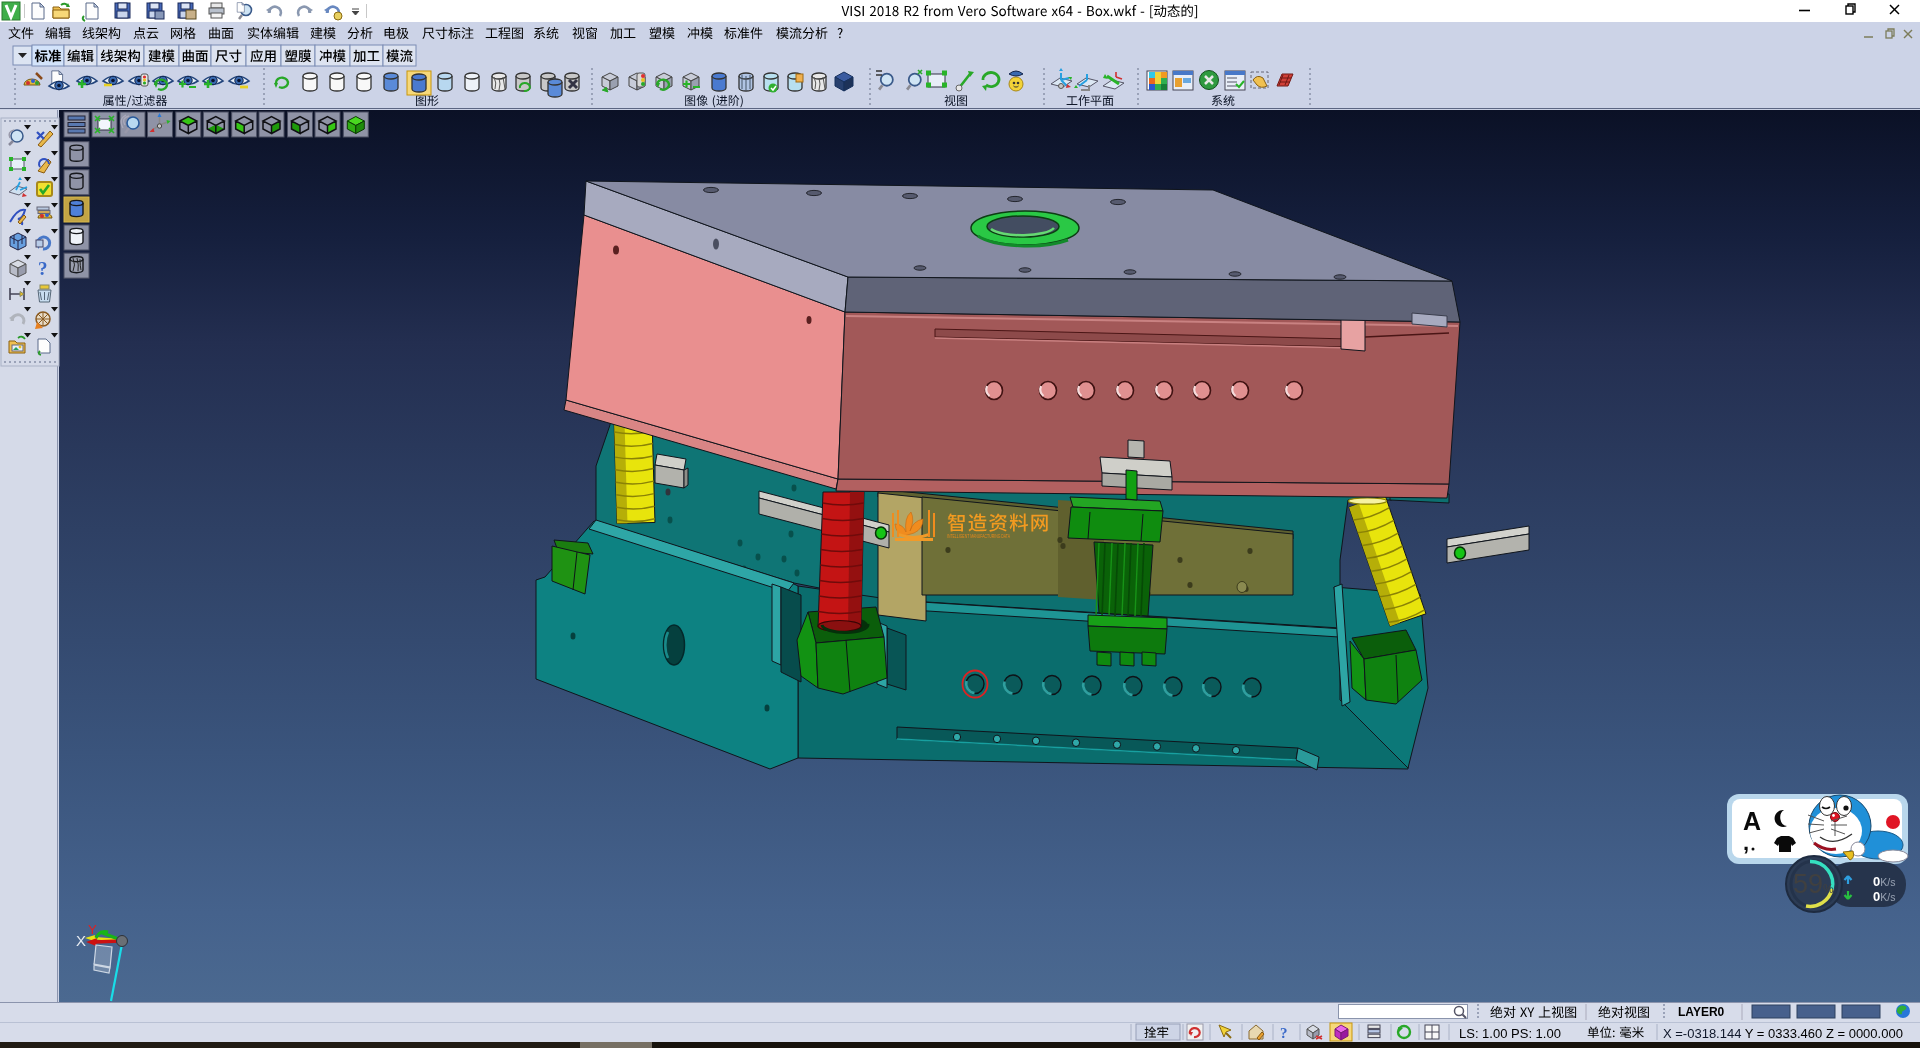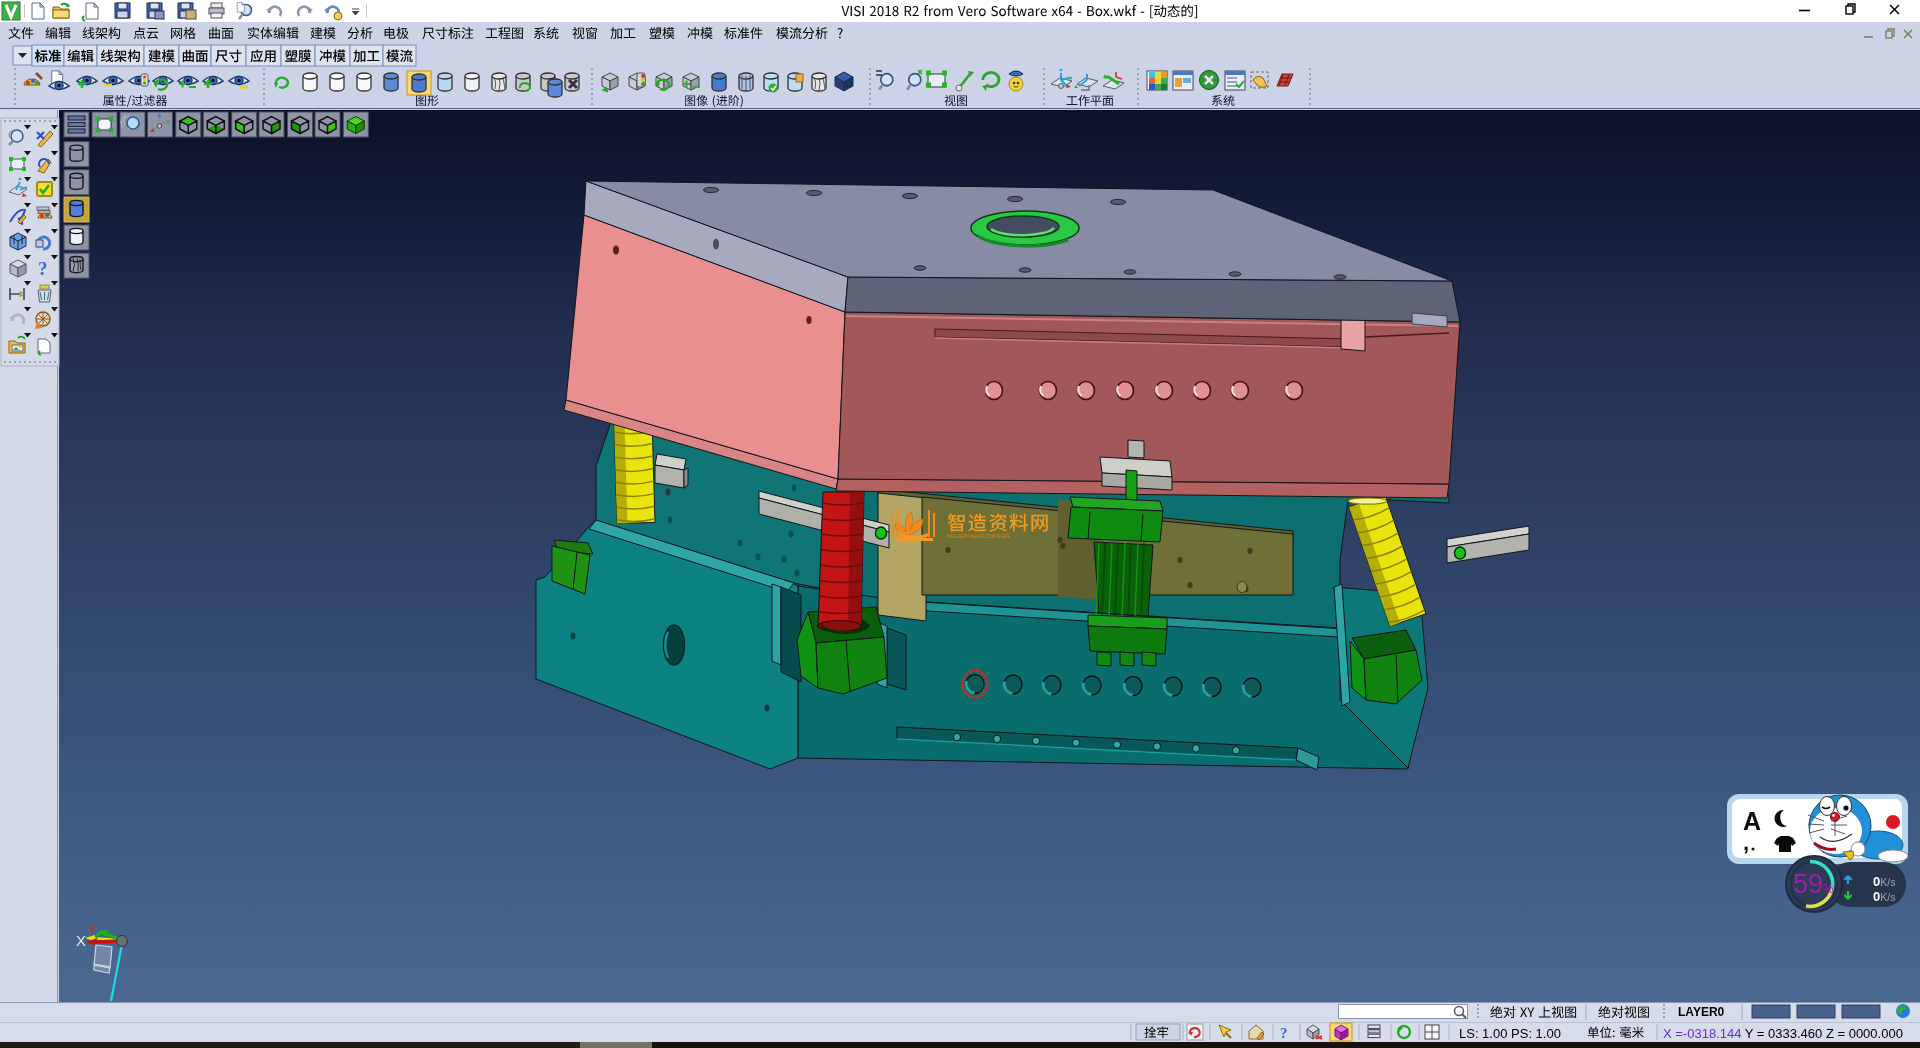--- a/index.html
+++ b/index.html
@@ -24,22 +24,22 @@
 <div class="abs" id="dock"></div>
 <div class="abs" id="canvas"></div>
 <div class="abs" id="status1"></div>
 <div class="abs" id="status2"></div>
 <div class="abs" id="taskbar"></div>
 <div class="abs" style="left:580px;top:1042px;width:72px;height:6px;background:#766f63;z-index:2"></div>
 <div class="abs" style="left:652px;top:1042px;width:1268px;height:6px;background:#17130c;z-index:2"></div>
 <div class="t" style="left:1338px;top:1004px;width:130px;height:15px;background:#fff;border:1px solid #8a94ac;z-index:3"></div>
 <div class="t" style="left:1678px;top:1005px;font-weight:bold;font-size:12px">LAYER0</div>
 <div class="t" style="left:1459px;top:1026px">LS: 1.00 PS: 1.00</div>
-<div class="t" style="left:1663px;top:1026px"><span style="color:#6d28d9">X =-0318.144 </span>Y = 0333.460 Z = 0000.000</div>
-<div class="t" style="left:1793px;top:869px;font-size:27px;color:#a21caf;font-weight:400">59<span style="font-size:12px">%</span></div>
+<div class="t" style="left:1663px;top:1026px"><span style="color:#0f172a">X =-0318.144 </span>Y = 0333.460 Z = 0000.000</div>
+<div class="t" style="left:1793px;top:869px;font-size:27px;color:#404040;font-weight:400">59<span style="font-size:12px">%</span></div>
 <div class="t" style="left:1873px;top:874px;font-size:13px;font-weight:bold;color:#fff">0<span style="font-weight:400;font-size:10.5px;color:#98a2b2">K/s</span></div>
 <div class="t" style="left:1873px;top:889px;font-size:13px;font-weight:bold;color:#fff">0<span style="font-weight:400;font-size:10.5px;color:#98a2b2">K/s</span></div>
 <svg id="uisvg" class="abs" width="1920" height="1048" viewBox="0 0 1920 1048">
     <path fill="#000" d="M844.7 16.0H846.1L849.3 6.1H848.0L846.4 11.5C846.1 12.6 845.8 13.6 845.5 14.7H845.4C845.0 13.6 844.8 12.6 844.4 11.5L842.8 6.1H841.5Z M850.6 16.0H851.9V6.1H850.6Z M857.3 16.2C859.4 16.2 860.7 14.9 860.7 13.4C860.7 11.9 859.8 11.2 858.7 10.7L857.3 10.1C856.5 9.8 855.6 9.4 855.6 8.5C855.6 7.6 856.3 7.0 857.5 7.0C858.4 7.0 859.1 7.4 859.7 7.9L860.4 7.1C859.7 6.4 858.6 5.9 857.5 5.9C855.7 5.9 854.3 7.0 854.3 8.5C854.3 10.0 855.4 10.7 856.4 11.1L857.8 11.7C858.7 12.1 859.4 12.4 859.4 13.5C859.4 14.4 858.7 15.1 857.4 15.1C856.3 15.1 855.3 14.6 854.6 13.9L853.9 14.7C854.7 15.6 855.9 16.2 857.3 16.2Z M862.6 16.0H863.9V6.1H862.6Z M869.9 16.0H876.1V14.9H873.4C872.9 14.9 872.3 15.0 871.7 15.0C874.1 12.8 875.6 10.8 875.6 8.8C875.6 7.1 874.5 5.9 872.7 5.9C871.5 5.9 870.6 6.5 869.8 7.4L870.5 8.1C871.1 7.4 871.8 6.9 872.6 6.9C873.8 6.9 874.4 7.8 874.4 8.9C874.4 10.6 873.0 12.6 869.9 15.3Z M880.5 16.2C882.4 16.2 883.6 14.5 883.6 11.0C883.6 7.6 882.4 5.9 880.5 5.9C878.6 5.9 877.5 7.6 877.5 11.0C877.5 14.5 878.6 16.2 880.5 16.2ZM880.5 15.2C879.4 15.2 878.6 13.9 878.6 11.0C878.6 8.1 879.4 6.9 880.5 6.9C881.7 6.9 882.4 8.1 882.4 11.0C882.4 13.9 881.7 15.2 880.5 15.2Z M885.5 16.0H890.9V15.0H888.9V6.1H888.0C887.4 6.4 886.8 6.6 885.9 6.8V7.6H887.7V15.0H885.5Z M895.5 16.2C897.4 16.2 898.6 15.1 898.6 13.6C898.6 12.3 897.8 11.5 897.0 11.0V11.0C897.6 10.5 898.3 9.6 898.3 8.6C898.3 7.0 897.3 6.0 895.6 6.0C894.0 6.0 892.9 7.0 892.9 8.5C892.9 9.5 893.5 10.2 894.2 10.7V10.8C893.3 11.3 892.4 12.2 892.4 13.5C892.4 15.1 893.7 16.2 895.5 16.2ZM896.2 10.6C895.0 10.2 894.0 9.6 894.0 8.5C894.0 7.5 894.6 6.9 895.6 6.9C896.6 6.9 897.2 7.6 897.2 8.6C897.2 9.4 896.9 10.0 896.2 10.6ZM895.6 15.3C894.4 15.3 893.5 14.5 893.5 13.4C893.5 12.5 894.0 11.7 894.8 11.2C896.2 11.8 897.5 12.2 897.5 13.6C897.5 14.6 896.7 15.3 895.6 15.3Z M905.9 10.8V7.1H907.6C909.1 7.1 910.0 7.6 910.0 8.9C910.0 10.2 909.1 10.8 907.6 10.8ZM910.1 16.0H911.5L909.0 11.7C910.3 11.3 911.2 10.4 911.2 8.9C911.2 6.8 909.8 6.1 907.8 6.1H904.7V16.0H905.9V11.8H907.7Z M912.5 16.0H918.7V14.9H916.0C915.5 14.9 914.8 15.0 914.3 15.0C916.7 12.8 918.2 10.8 918.2 8.8C918.2 7.1 917.1 5.9 915.3 5.9C914.1 5.9 913.2 6.5 912.4 7.4L913.1 8.1C913.7 7.4 914.4 6.9 915.2 6.9C916.4 6.9 917.0 7.8 917.0 8.9C917.0 10.6 915.6 12.6 912.5 15.3Z M923.9 9.7H924.9V16.0H926.1V9.7H927.6V8.7H926.1V7.5C926.1 6.6 926.4 6.1 927.1 6.1C927.4 6.1 927.7 6.1 928.0 6.3L928.2 5.3C927.9 5.2 927.5 5.1 927.0 5.1C925.5 5.1 924.9 6.0 924.9 7.5V8.7L923.9 8.7Z M929.1 16.0H930.3V11.3C930.8 10.0 931.5 9.6 932.1 9.6C932.4 9.6 932.6 9.6 932.8 9.7L933.1 8.6C932.8 8.5 932.6 8.5 932.3 8.5C931.5 8.5 930.7 9.1 930.2 10.0H930.2L930.1 8.7H929.1Z M937.1 16.2C938.9 16.2 940.5 14.8 940.5 12.3C940.5 9.9 938.9 8.5 937.1 8.5C935.3 8.5 933.7 9.9 933.7 12.3C933.7 14.8 935.3 16.2 937.1 16.2ZM937.1 15.1C935.9 15.1 935.0 14.0 935.0 12.3C935.0 10.7 935.9 9.5 937.1 9.5C938.4 9.5 939.3 10.7 939.3 12.3C939.3 14.0 938.4 15.1 937.1 15.1Z M942.5 16.0H943.7V10.7C944.4 9.9 945.0 9.6 945.5 9.6C946.5 9.6 946.9 10.1 946.9 11.5V16.0H948.1V10.7C948.8 9.9 949.4 9.6 950.0 9.6C950.9 9.6 951.4 10.1 951.4 11.5V16.0H952.6V11.4C952.6 9.5 951.9 8.5 950.4 8.5C949.5 8.5 948.7 9.1 947.9 9.9C947.6 9.0 947.0 8.5 945.9 8.5C945.0 8.5 944.3 9.0 943.6 9.7H943.6L943.5 8.7H942.5Z M961.0 16.0H962.4L965.5 6.1H964.3L962.7 11.5C962.3 12.6 962.1 13.6 961.7 14.7H961.7C961.3 13.6 961.0 12.6 960.7 11.5L959.1 6.1H957.8Z M969.8 16.2C970.7 16.2 971.5 15.9 972.2 15.4L971.7 14.6C971.2 15.0 970.6 15.2 969.9 15.2C968.5 15.2 967.5 14.2 967.5 12.6H972.4C972.4 12.4 972.5 12.2 972.5 11.9C972.5 9.8 971.4 8.5 969.5 8.5C967.8 8.5 966.2 10.0 966.2 12.3C966.2 14.8 967.8 16.2 969.8 16.2ZM967.4 11.7C967.6 10.3 968.5 9.5 969.6 9.5C970.7 9.5 971.4 10.3 971.4 11.7Z M974.3 16.0H975.5V11.3C976.0 10.0 976.7 9.6 977.3 9.6C977.7 9.6 977.8 9.6 978.1 9.7L978.3 8.6C978.1 8.5 977.8 8.5 977.5 8.5C976.7 8.5 975.9 9.1 975.4 10.0H975.4L975.3 8.7H974.3Z M982.3 16.2C984.1 16.2 985.7 14.8 985.7 12.3C985.7 9.9 984.1 8.5 982.3 8.5C980.6 8.5 979.0 9.9 979.0 12.3C979.0 14.8 980.6 16.2 982.3 16.2ZM982.3 15.1C981.1 15.1 980.2 14.0 980.2 12.3C980.2 10.7 981.1 9.5 982.3 9.5C983.6 9.5 984.5 10.7 984.5 12.3C984.5 14.0 983.6 15.1 982.3 15.1Z M994.6 16.2C996.7 16.2 998.0 14.9 998.0 13.4C998.0 11.9 997.1 11.2 995.9 10.7L994.5 10.1C993.7 9.8 992.9 9.4 992.9 8.5C992.9 7.6 993.6 7.0 994.7 7.0C995.6 7.0 996.4 7.4 997.0 7.9L997.6 7.1C996.9 6.4 995.9 5.9 994.7 5.9C992.9 5.9 991.6 7.0 991.6 8.5C991.6 10.0 992.7 10.7 993.6 11.1L995.0 11.7C996.0 12.1 996.7 12.4 996.7 13.5C996.7 14.4 995.9 15.1 994.6 15.1C993.6 15.1 992.6 14.6 991.9 13.9L991.1 14.7C992.0 15.6 993.2 16.2 994.6 16.2Z M1002.6 16.2C1004.4 16.2 1006.0 14.8 1006.0 12.3C1006.0 9.9 1004.4 8.5 1002.6 8.5C1000.8 8.5 999.2 9.9 999.2 12.3C999.2 14.8 1000.8 16.2 1002.6 16.2ZM1002.6 15.1C1001.4 15.1 1000.5 14.0 1000.5 12.3C1000.5 10.7 1001.4 9.5 1002.6 9.5C1003.9 9.5 1004.8 10.7 1004.8 12.3C1004.8 14.0 1003.9 15.1 1002.6 15.1Z M1007.2 9.7H1008.2V16.0H1009.4V9.7H1010.9V8.7H1009.4V7.5C1009.4 6.6 1009.7 6.1 1010.4 6.1C1010.7 6.1 1011.0 6.1 1011.3 6.3L1011.5 5.3C1011.2 5.2 1010.8 5.1 1010.3 5.1C1008.8 5.1 1008.2 6.0 1008.2 7.5V8.7L1007.2 8.7Z M1014.6 16.2C1015.1 16.2 1015.6 16.0 1016.0 15.9L1015.8 15.0C1015.5 15.1 1015.2 15.2 1014.9 15.2C1014.1 15.2 1013.8 14.7 1013.8 13.8V9.7H1015.8V8.7H1013.8V6.6H1012.8L1012.6 8.7L1011.5 8.7V9.7H1012.6V13.7C1012.6 15.2 1013.1 16.2 1014.6 16.2Z M1018.6 16.0H1020.0L1021.1 12.1C1021.3 11.4 1021.4 10.7 1021.6 9.9H1021.6C1021.8 10.7 1021.9 11.4 1022.1 12.0L1023.2 16.0H1024.7L1026.7 8.7H1025.5L1024.4 12.9C1024.3 13.6 1024.1 14.3 1024.0 14.9H1023.9C1023.7 14.3 1023.6 13.6 1023.4 12.9L1022.2 8.7H1021.0L1019.9 12.9C1019.7 13.6 1019.6 14.3 1019.4 14.9H1019.3C1019.2 14.3 1019.1 13.6 1018.9 12.9L1017.8 8.7H1016.6Z M1029.9 16.2C1030.9 16.2 1031.7 15.7 1032.4 15.1H1032.4L1032.5 16.0H1033.5V11.5C1033.5 9.7 1032.8 8.5 1031.0 8.5C1029.8 8.5 1028.8 9.0 1028.1 9.4L1028.6 10.3C1029.2 9.9 1029.9 9.5 1030.8 9.5C1032.0 9.5 1032.3 10.4 1032.3 11.4C1029.2 11.7 1027.8 12.5 1027.8 14.1C1027.8 15.4 1028.7 16.2 1029.9 16.2ZM1030.3 15.2C1029.6 15.2 1029.0 14.9 1029.0 14.0C1029.0 13.1 1029.8 12.5 1032.3 12.2V14.2C1031.6 14.9 1031.0 15.2 1030.3 15.2Z M1035.9 16.0H1037.1V11.3C1037.6 10.0 1038.3 9.6 1038.9 9.6C1039.3 9.6 1039.4 9.6 1039.7 9.7L1039.9 8.6C1039.7 8.5 1039.4 8.5 1039.1 8.5C1038.3 8.5 1037.5 9.1 1037.0 10.0H1037.0L1036.9 8.7H1035.9Z M1044.1 16.2C1045.1 16.2 1045.8 15.9 1046.5 15.4L1046.0 14.6C1045.5 15.0 1044.9 15.2 1044.2 15.2C1042.8 15.2 1041.9 14.2 1041.8 12.6H1046.7C1046.7 12.4 1046.8 12.2 1046.8 11.9C1046.8 9.8 1045.7 8.5 1043.8 8.5C1042.2 8.5 1040.6 10.0 1040.6 12.3C1040.6 14.8 1042.1 16.2 1044.1 16.2ZM1041.8 11.7C1041.9 10.3 1042.8 9.5 1043.9 9.5C1045.0 9.5 1045.7 10.3 1045.7 11.7Z M1051.6 16.0H1052.9L1053.9 14.3C1054.1 13.8 1054.4 13.4 1054.6 13.0H1054.7C1055.0 13.4 1055.2 13.8 1055.5 14.3L1056.6 16.0H1057.9L1055.5 12.3L1057.7 8.7H1056.4L1055.5 10.3C1055.3 10.7 1055.1 11.1 1054.9 11.5H1054.8C1054.6 11.1 1054.3 10.7 1054.1 10.3L1053.1 8.7H1051.8L1054.0 12.2Z M1062.2 16.2C1063.7 16.2 1065.0 14.9 1065.0 13.0C1065.0 10.9 1063.9 9.9 1062.3 9.9C1061.5 9.9 1060.6 10.3 1060.0 11.0C1060.1 8.0 1061.2 6.9 1062.6 6.9C1063.2 6.9 1063.8 7.2 1064.1 7.7L1064.8 6.9C1064.3 6.3 1063.6 5.9 1062.5 5.9C1060.6 5.9 1058.9 7.4 1058.9 11.3C1058.9 14.5 1060.3 16.2 1062.2 16.2ZM1060.1 12.0C1060.7 11.1 1061.5 10.8 1062.1 10.8C1063.3 10.8 1063.8 11.6 1063.8 13.0C1063.8 14.3 1063.1 15.2 1062.2 15.2C1060.9 15.2 1060.2 14.1 1060.1 12.0Z M1070.2 16.0H1071.4V13.3H1072.7V12.3H1071.4V6.1H1070.0L1065.9 12.5V13.3H1070.2ZM1070.2 12.3H1067.2L1069.4 8.9C1069.7 8.4 1070.0 7.9 1070.2 7.5H1070.3C1070.2 8.0 1070.2 8.8 1070.2 9.2Z M1077.8 12.7H1081.2V11.7H1077.8Z M1087.2 16.0H1090.4C1092.6 16.0 1094.1 15.0 1094.1 13.1C1094.1 11.7 1093.3 11.0 1092.1 10.7V10.7C1093.1 10.4 1093.6 9.5 1093.6 8.5C1093.6 6.8 1092.2 6.1 1090.2 6.1H1087.2ZM1088.5 10.3V7.1H1090.0C1091.6 7.1 1092.3 7.5 1092.3 8.7C1092.3 9.7 1091.7 10.3 1090.0 10.3ZM1088.5 15.0V11.3H1090.2C1092.0 11.3 1092.9 11.8 1092.9 13.1C1092.9 14.4 1091.9 15.0 1090.2 15.0Z M1098.8 16.2C1100.6 16.2 1102.2 14.8 1102.2 12.3C1102.2 9.9 1100.6 8.5 1098.8 8.5C1097.0 8.5 1095.5 9.9 1095.5 12.3C1095.5 14.8 1097.0 16.2 1098.8 16.2ZM1098.8 15.1C1097.6 15.1 1096.7 14.0 1096.7 12.3C1096.7 10.7 1097.6 9.5 1098.8 9.5C1100.1 9.5 1101.0 10.7 1101.0 12.3C1101.0 14.0 1100.1 15.1 1098.8 15.1Z M1103.1 16.0H1104.4L1105.4 14.3C1105.7 13.8 1105.9 13.4 1106.2 13.0H1106.2C1106.5 13.4 1106.8 13.8 1107.0 14.3L1108.1 16.0H1109.5L1107.0 12.3L1109.3 8.7H1108.0L1107.1 10.3C1106.8 10.7 1106.6 11.1 1106.4 11.5H1106.4C1106.1 11.1 1105.9 10.7 1105.6 10.3L1104.7 8.7H1103.3L1105.5 12.2Z M1111.5 16.2C1112.0 16.2 1112.4 15.8 1112.4 15.2C1112.4 14.7 1112.0 14.3 1111.5 14.3C1111.0 14.3 1110.6 14.7 1110.6 15.2C1110.6 15.8 1111.0 16.2 1111.5 16.2Z M1115.8 16.0H1117.2L1118.3 12.1C1118.5 11.4 1118.6 10.7 1118.8 9.9H1118.8C1119.0 10.7 1119.2 11.4 1119.3 12.0L1120.4 16.0H1121.9L1123.9 8.7H1122.7L1121.6 12.9C1121.5 13.6 1121.3 14.3 1121.2 14.9H1121.1C1120.9 14.3 1120.8 13.6 1120.6 12.9L1119.5 8.7H1118.3L1117.1 12.9C1116.9 13.6 1116.8 14.3 1116.6 14.9H1116.6C1116.4 14.3 1116.3 13.6 1116.1 12.9L1115.0 8.7H1113.8Z M1125.5 16.0H1126.7V14.1L1128.1 12.5L1130.2 16.0H1131.6L1128.8 11.6L1131.2 8.7H1129.8L1126.7 12.5H1126.7V5.3H1125.5Z M1132.1 9.7H1133.1V16.0H1134.4V9.7H1135.9V8.7H1134.4V7.5C1134.4 6.6 1134.7 6.1 1135.4 6.1C1135.7 6.1 1136.0 6.1 1136.2 6.3L1136.5 5.3C1136.2 5.2 1135.7 5.1 1135.3 5.1C1133.8 5.1 1133.1 6.0 1133.1 7.5V8.7L1132.1 8.7Z M1140.7 12.7H1144.2V11.7H1140.7Z M1150.3 18.3H1153.0V17.6H1151.2V6.0H1153.0V5.3H1150.3Z M1154.6 5.8V6.7H1159.8V5.8ZM1162.2 4.9C1162.2 5.8 1162.2 6.8 1162.2 7.8H1160.3V8.8H1162.2C1162.0 11.8 1161.5 14.7 1159.6 16.3C1159.9 16.5 1160.2 16.8 1160.4 17.1C1162.4 15.2 1163.0 12.1 1163.2 8.8H1165.2C1165.0 13.5 1164.8 15.3 1164.5 15.7C1164.3 15.9 1164.2 15.9 1164.0 15.9C1163.7 15.9 1163.0 15.9 1162.2 15.9C1162.4 16.2 1162.5 16.6 1162.5 16.9C1163.2 16.9 1164.0 16.9 1164.4 16.9C1164.8 16.8 1165.1 16.7 1165.4 16.4C1165.8 15.8 1166.0 13.9 1166.2 8.3C1166.2 8.1 1166.2 7.8 1166.2 7.8H1163.2C1163.2 6.8 1163.2 5.8 1163.2 4.9ZM1154.6 15.4 1154.6 15.4V15.4C1154.9 15.2 1155.4 15.1 1159.2 14.2L1159.4 15.1L1160.3 14.8C1160.1 13.9 1159.5 12.3 1159.0 11.1L1158.1 11.3C1158.4 11.9 1158.7 12.7 1158.9 13.4L1155.7 14.1C1156.2 12.8 1156.7 11.3 1157.1 9.9H1160.1V9.0H1154.1V9.9H1156.0C1155.7 11.5 1155.1 13.1 1154.9 13.5C1154.7 14.0 1154.5 14.4 1154.3 14.5C1154.4 14.7 1154.6 15.2 1154.6 15.4Z M1172.1 10.5C1172.9 10.9 1173.8 11.6 1174.3 12.1L1175.2 11.6C1174.7 11.0 1173.7 10.4 1172.9 9.9ZM1170.6 12.7V15.4C1170.6 16.5 1171.0 16.8 1172.5 16.8C1172.9 16.8 1175.3 16.8 1175.7 16.8C1177.0 16.8 1177.3 16.4 1177.5 14.7C1177.2 14.6 1176.7 14.4 1176.5 14.3C1176.5 15.7 1176.3 15.9 1175.6 15.9C1175.1 15.9 1173.0 15.9 1172.6 15.9C1171.7 15.9 1171.6 15.8 1171.6 15.4V12.7ZM1172.5 12.4C1173.2 13.1 1174.2 14.1 1174.6 14.8L1175.4 14.2C1175.0 13.6 1174.0 12.6 1173.2 12.0ZM1177.0 12.8C1177.7 14.0 1178.4 15.5 1178.6 16.5L1179.6 16.1C1179.4 15.2 1178.6 13.7 1177.9 12.5ZM1169.0 12.7C1168.7 13.8 1168.3 15.2 1167.6 16.1L1168.6 16.5C1169.2 15.6 1169.6 14.2 1169.9 13.0ZM1173.2 4.6C1173.1 5.3 1173.1 5.9 1172.9 6.6H1167.7V7.5H1172.6C1172.0 9.3 1170.7 10.7 1167.5 11.5C1167.7 11.7 1168.0 12.1 1168.1 12.4C1171.6 11.4 1173.0 9.6 1173.7 7.5C1174.7 9.9 1176.5 11.6 1179.2 12.3C1179.3 12.0 1179.6 11.6 1179.9 11.4C1177.4 10.8 1175.7 9.5 1174.8 7.5H1179.7V6.6H1174.0C1174.1 5.9 1174.2 5.3 1174.3 4.6Z M1187.9 10.3C1188.6 11.3 1189.5 12.6 1189.9 13.4L1190.8 12.9C1190.4 12.1 1189.4 10.8 1188.7 9.8ZM1183.7 4.6C1183.6 5.3 1183.3 6.2 1183.1 6.8H1181.6V16.7H1182.5V15.7H1186.3V6.8H1184.0C1184.3 6.3 1184.5 5.5 1184.8 4.8ZM1182.5 7.7H1185.4V10.6H1182.5ZM1182.5 14.7V11.5H1185.4V14.7ZM1188.5 4.6C1188.1 6.5 1187.3 8.3 1186.4 9.5C1186.6 9.7 1187.1 10.0 1187.3 10.1C1187.7 9.5 1188.1 8.6 1188.5 7.7H1192.0C1191.8 13.1 1191.6 15.2 1191.2 15.7C1191.0 15.9 1190.9 15.9 1190.6 15.9C1190.3 15.9 1189.5 15.9 1188.6 15.8C1188.8 16.1 1188.9 16.5 1188.9 16.8C1189.7 16.8 1190.5 16.9 1190.9 16.8C1191.4 16.8 1191.7 16.7 1192.0 16.3C1192.6 15.6 1192.7 13.5 1192.9 7.3C1193.0 7.2 1193.0 6.8 1193.0 6.8H1188.9C1189.1 6.2 1189.3 5.5 1189.5 4.8Z M1194.4 18.3H1197.1V5.3H1194.4V6.0H1196.1V17.6H1194.4Z"></path>
     <line x1="1799" y1="10.5" x2="1810" y2="10.5" stroke="#000" stroke-width="1.6"></line>
     <rect x="1846" y="6" width="7" height="8" fill="none" stroke="#000" stroke-width="1.4"></rect>
     <path d="M1848,6 v-2 h7 v8 h-2" fill="none" stroke="#000" stroke-width="1.4"></path>
     <line x1="1890" y1="5" x2="1899" y2="14" stroke="#000" stroke-width="1.5"></line>
     <line x1="1899" y1="5" x2="1890" y2="14" stroke="#000" stroke-width="1.5"></line>
     <g transform="translate(2,2)">

